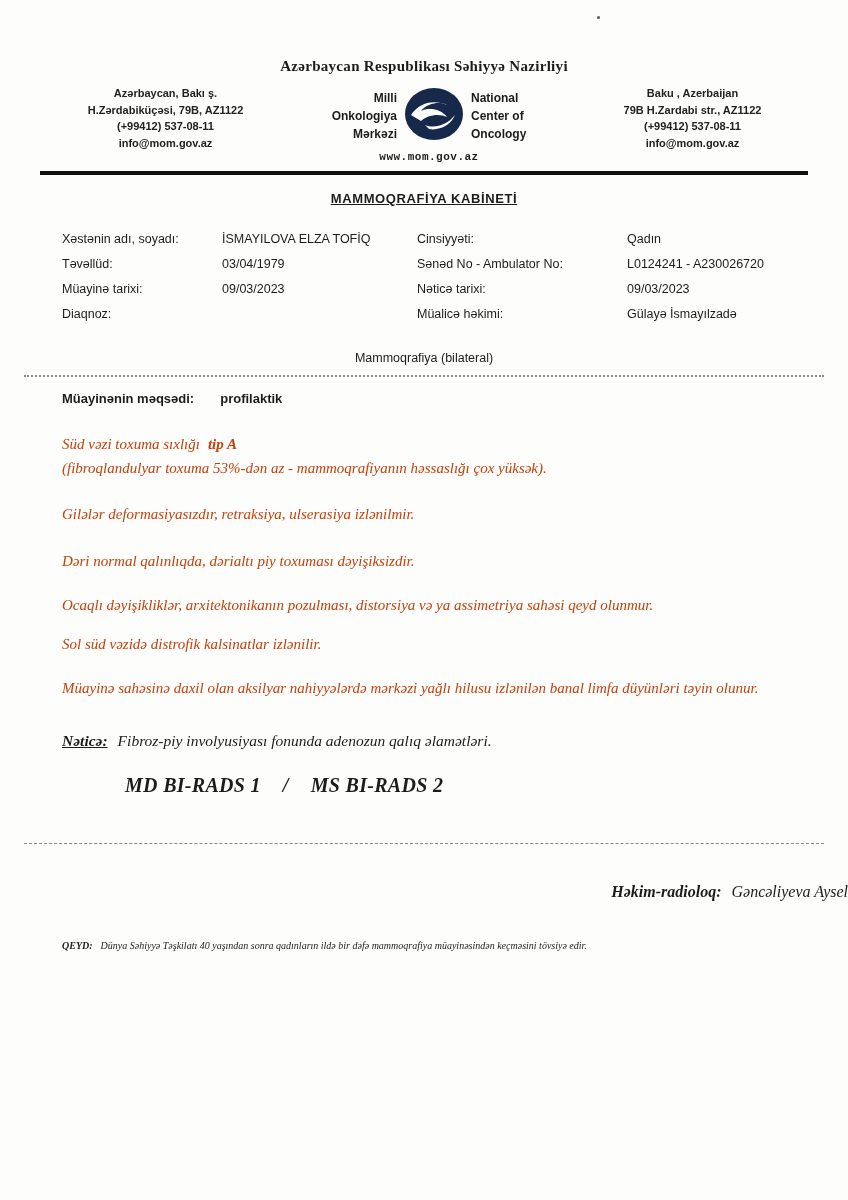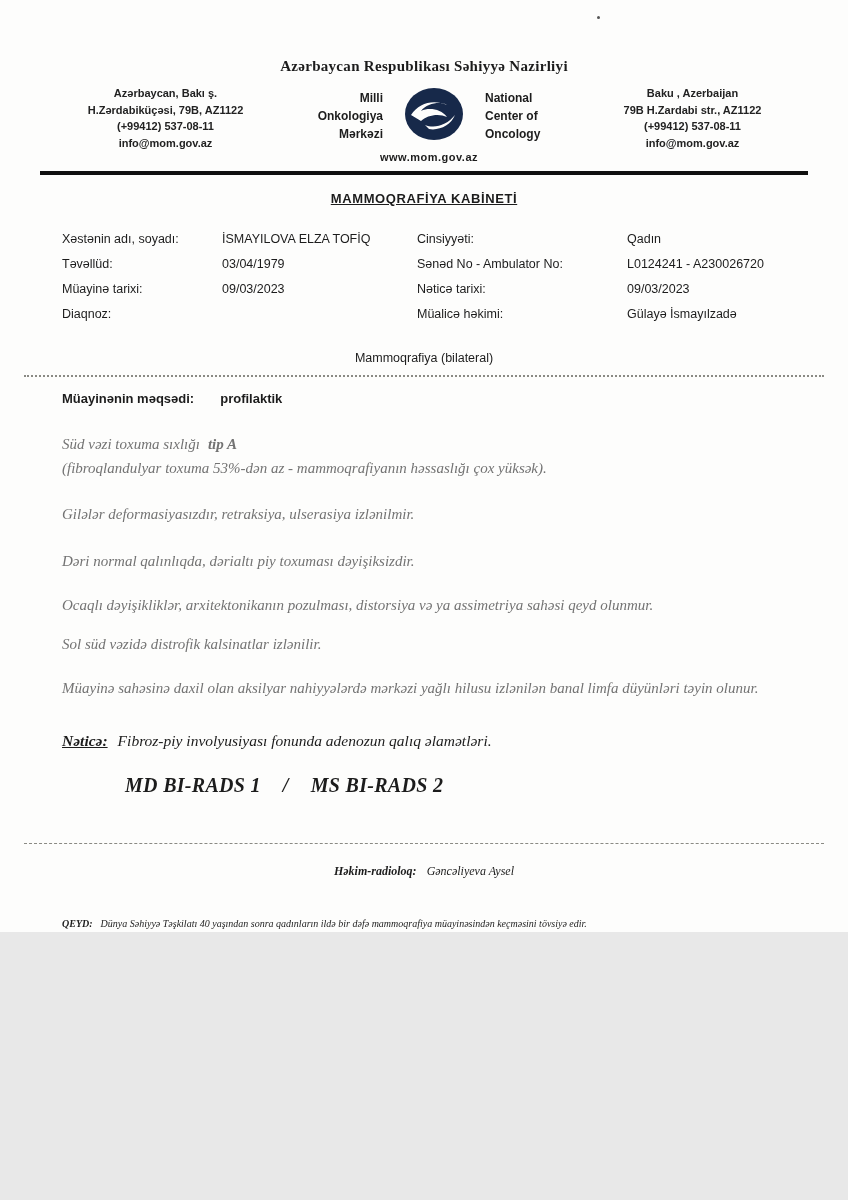--- a/index.html
+++ b/index.html
@@ -1,18 +1,18 @@
 <!DOCTYPE html>
 <html><head>
 <meta charset="utf-8">
 <style>
   html,body{margin:0;padding:0;background:#e8e8e8;}
   .page{
     position:relative;
-    width:848px;height:932px;
+    width:848px;height:1200px;
     margin:0 auto;
     background:#fdfdfc;
     color:#1c1c1c;
     font-family:"Liberation Serif", serif;
     overflow:hidden;
     box-sizing:border-box;
   }
   .artifact-dot{position:absolute;top:16px;left:597px;width:3px;height:3px;background:#555;border-radius:50%;}
 
   
@@ -41,33 +41,33 @@
   }
   .logo-block{
     display:flex;
     flex-direction:column;
     align-items:center;
     width:260px;
   }
   .logo-row{
     display:flex;
     align-items:center;
-    gap:20px;
+    gap:6px;
   }
   .logo-label{
     font-family:"Liberation Sans", sans-serif;
     font-size:12px;
     font-weight:600;
     line-height:1.5;
     white-space:pre-line;
   }
   .logo-label.left{text-align:right;}
   .logo-label.right{text-align:left;}
   .logo-website{
-    font-family:Liberation Sans, sans-serif;
+    font-family:Liberation Mono, monospace;
     font-size:11px;
     font-weight:bold;
     letter-spacing:.5px;
     margin-top:4px;
   }
   .header-rule{
     margin:8px 40px 0 40px;
     border-top:4px solid #101010;
   }
 
@@ -115,21 +115,21 @@
     font-weight:bold;
   }
   .purpose .purpose-value{margin-left:26px;}
 
   .findings{margin:28px 58px 0 62px;}
   .finding{
     font-style:italic;
     font-size:15px;
     line-height:1.35;
     margin-bottom:19px;
-    color:#737373;
+    color:#c2410c;
   }
   .density-line .bold{font-weight:bold;margin-left:8px;}
 
   .conclusion{
     margin:34px 58px 0 62px;
     font-size:15.5px;
   }
   .conclusion .c-label{
     font-weight:bold;
     font-style:italic;
@@ -146,23 +146,23 @@
   }
   .birads .sep{margin:0 22px;}
 
   .sep-dashed{
     border:none;
     border-top:1px dashed #8a8a84;
     margin:46px 24px 0 24px;
   }
 
   .doctor-line{
-    text-align:center;
-    margin-top:20px;
-    font-size:12px;
+    text-align:right;
+    margin-top:39px;
+    font-size:16px;
     font-style:italic;
   }
   .doctor-line .d-label{font-weight:bold;}
   .doctor-line .d-name{margin-left:10px;}
 
   .note{
     display:flex;
     margin:36px 58px 0 62px;
     font-size:10px;
     font-style:italic;

